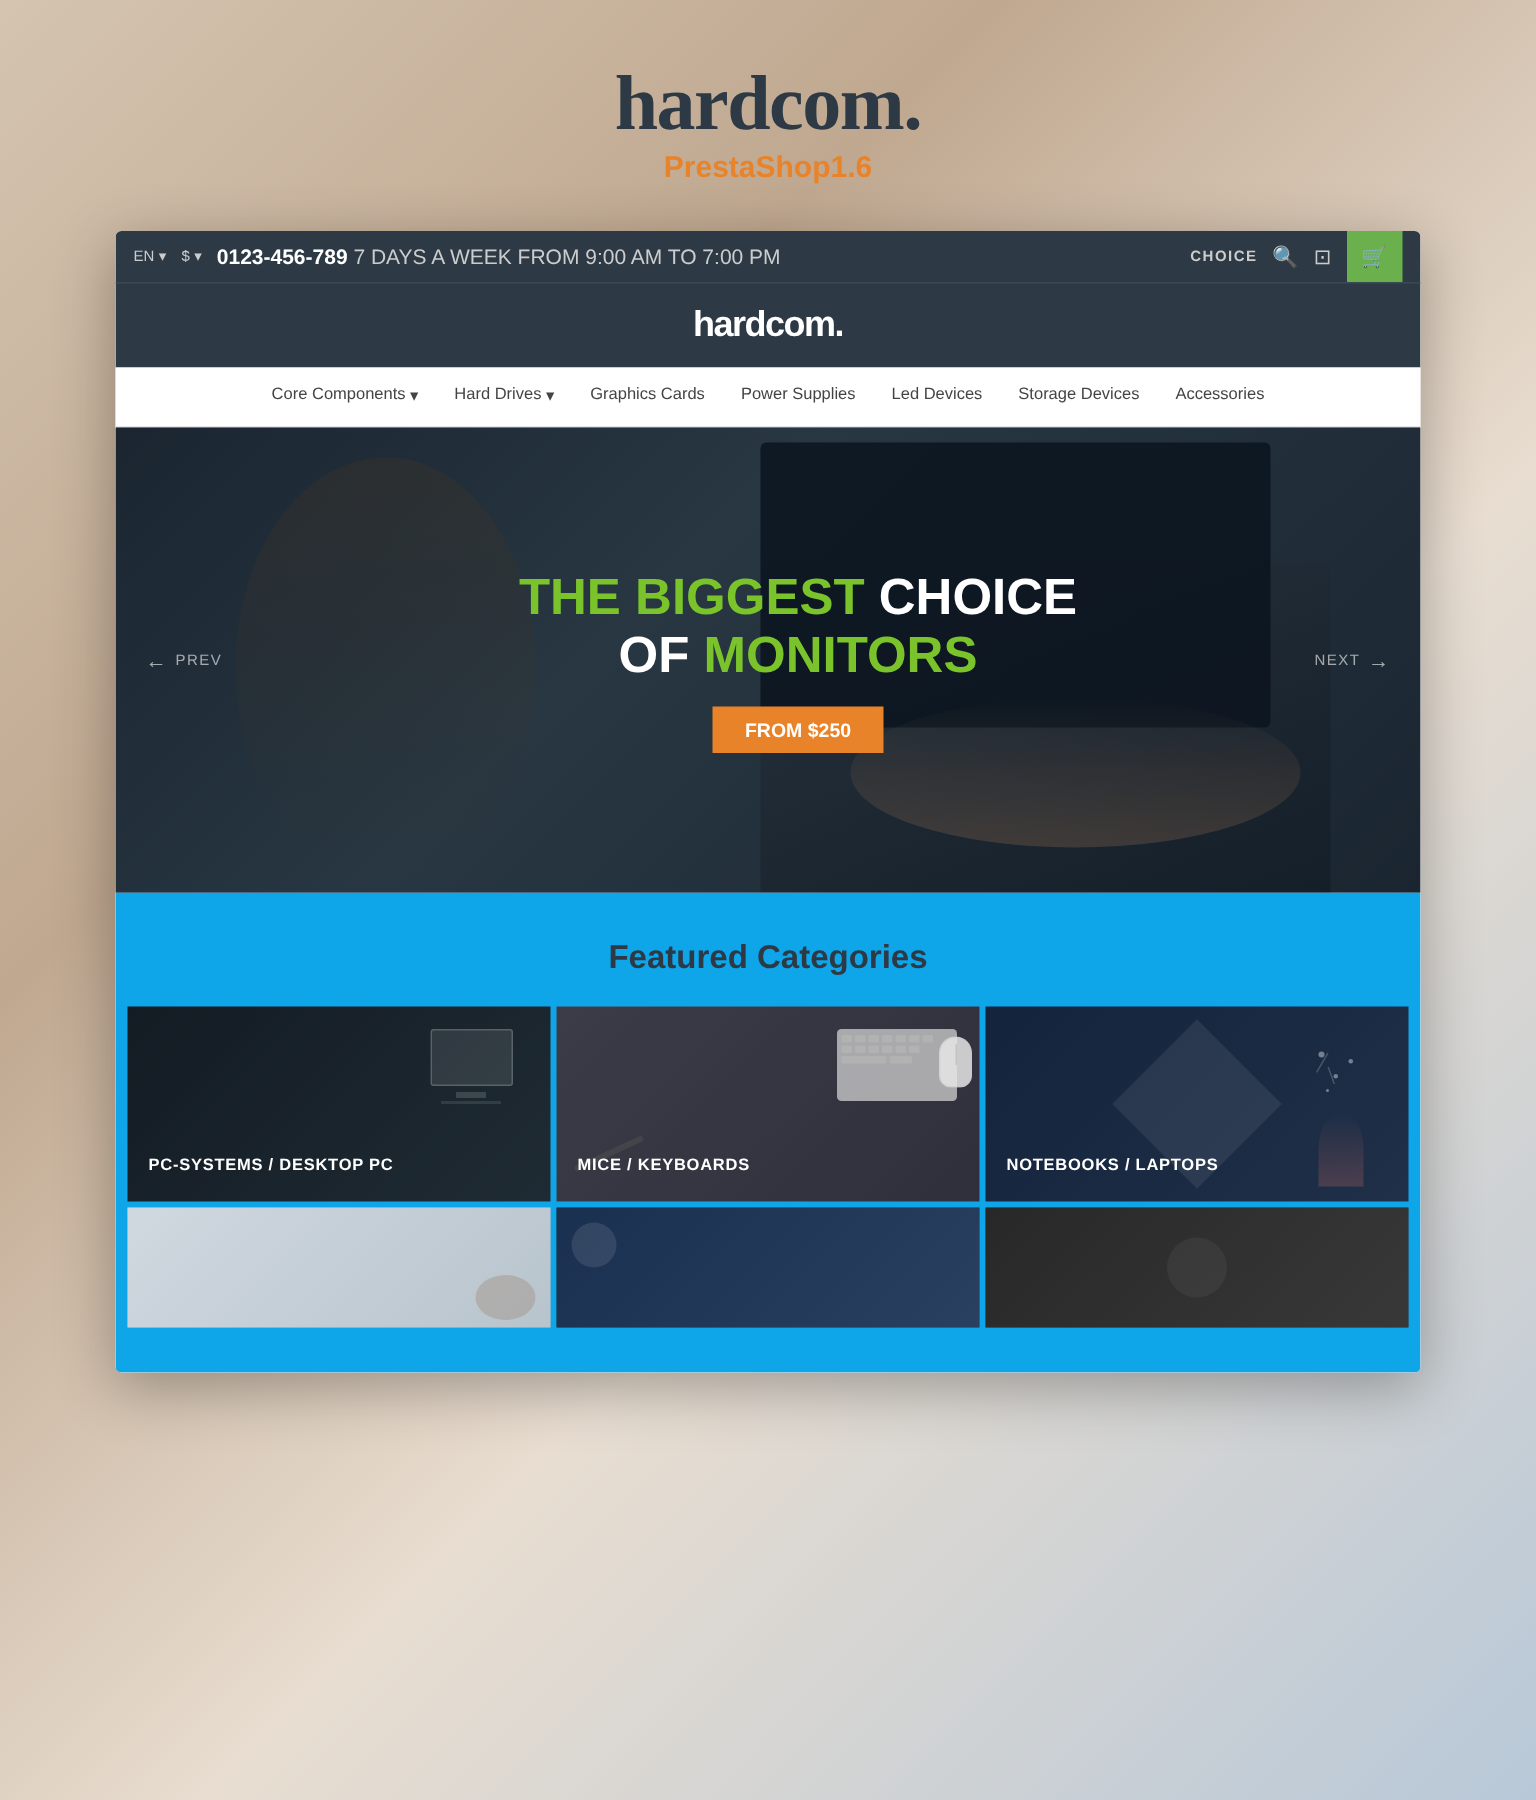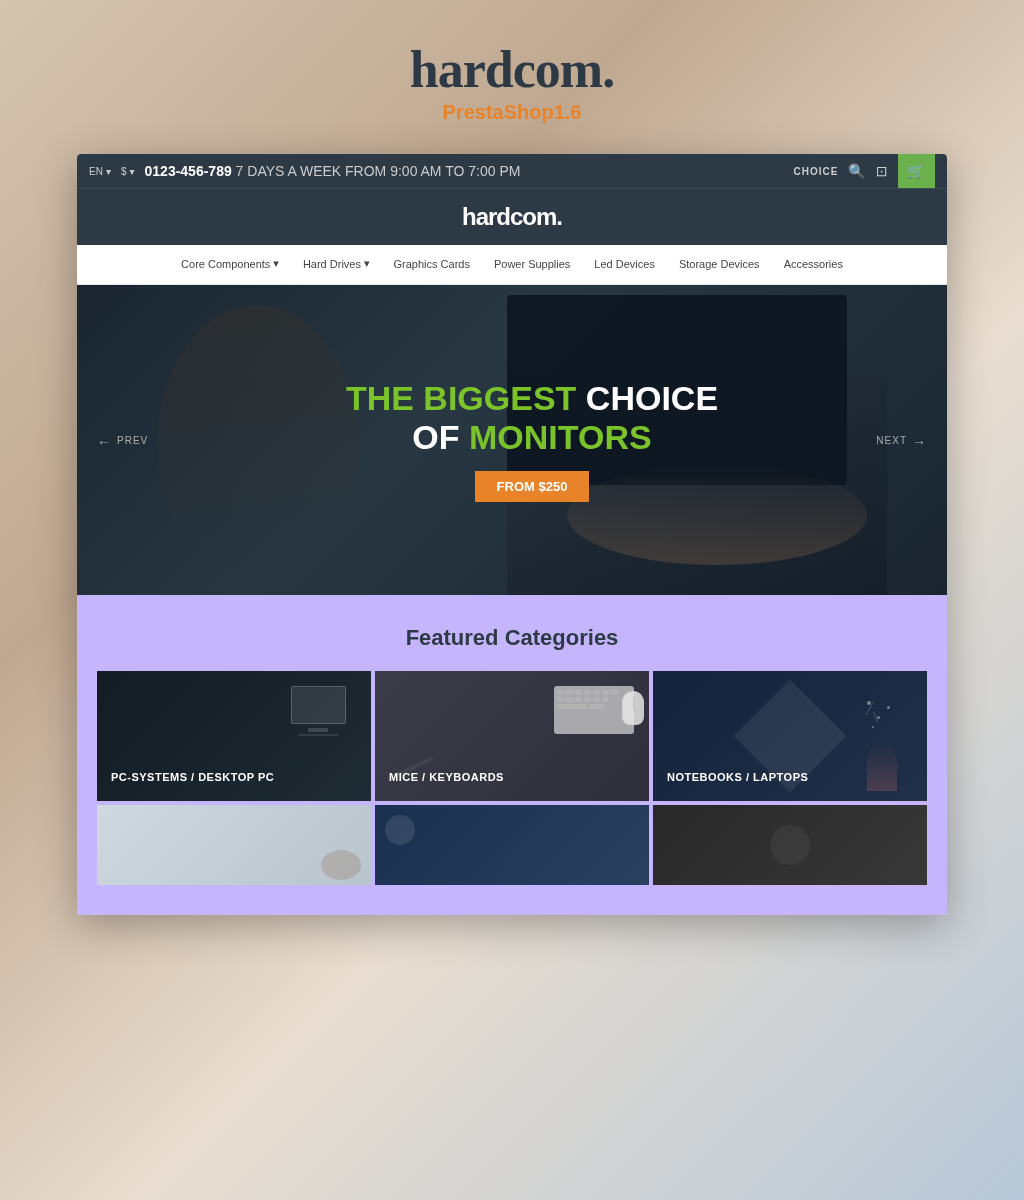--- a/index.html
+++ b/index.html
@@ -147,21 +147,21 @@
       font-weight: 900;
       color: #fff;
       letter-spacing: -1px;
     }
 
     
     .main-nav {
       background: #fff;
       border-bottom: 1px solid #e8e8e8;
       display: flex;
-      align-items: center;
+      align-items: flex-end;
       justify-content: center;
       padding: 0 2px;
       height: 40px;
     }
 
     .nav-item {
       color: #444;
       font-size: 11px;
       padding: 0 12px;
       cursor: pointer;
@@ -278,22 +278,22 @@
       display: flex;
       align-items: center;
       justify-content: center;
       font-size: 13px;
       font-style: italic;
       color: #aaa;
     }
 
     
     .featured-section {
-      background: #c4b5fd;
-      padding: 30px 20px;
+      background: #0ea5e9;
+      padding: 30px 8px;
       width: 100%;
     }
 
     .featured-title {
       text-align: center;
       font-size: 22px;
       font-weight: 700;
       color: #2d3a45;
       margin-bottom: 20px;
     }

